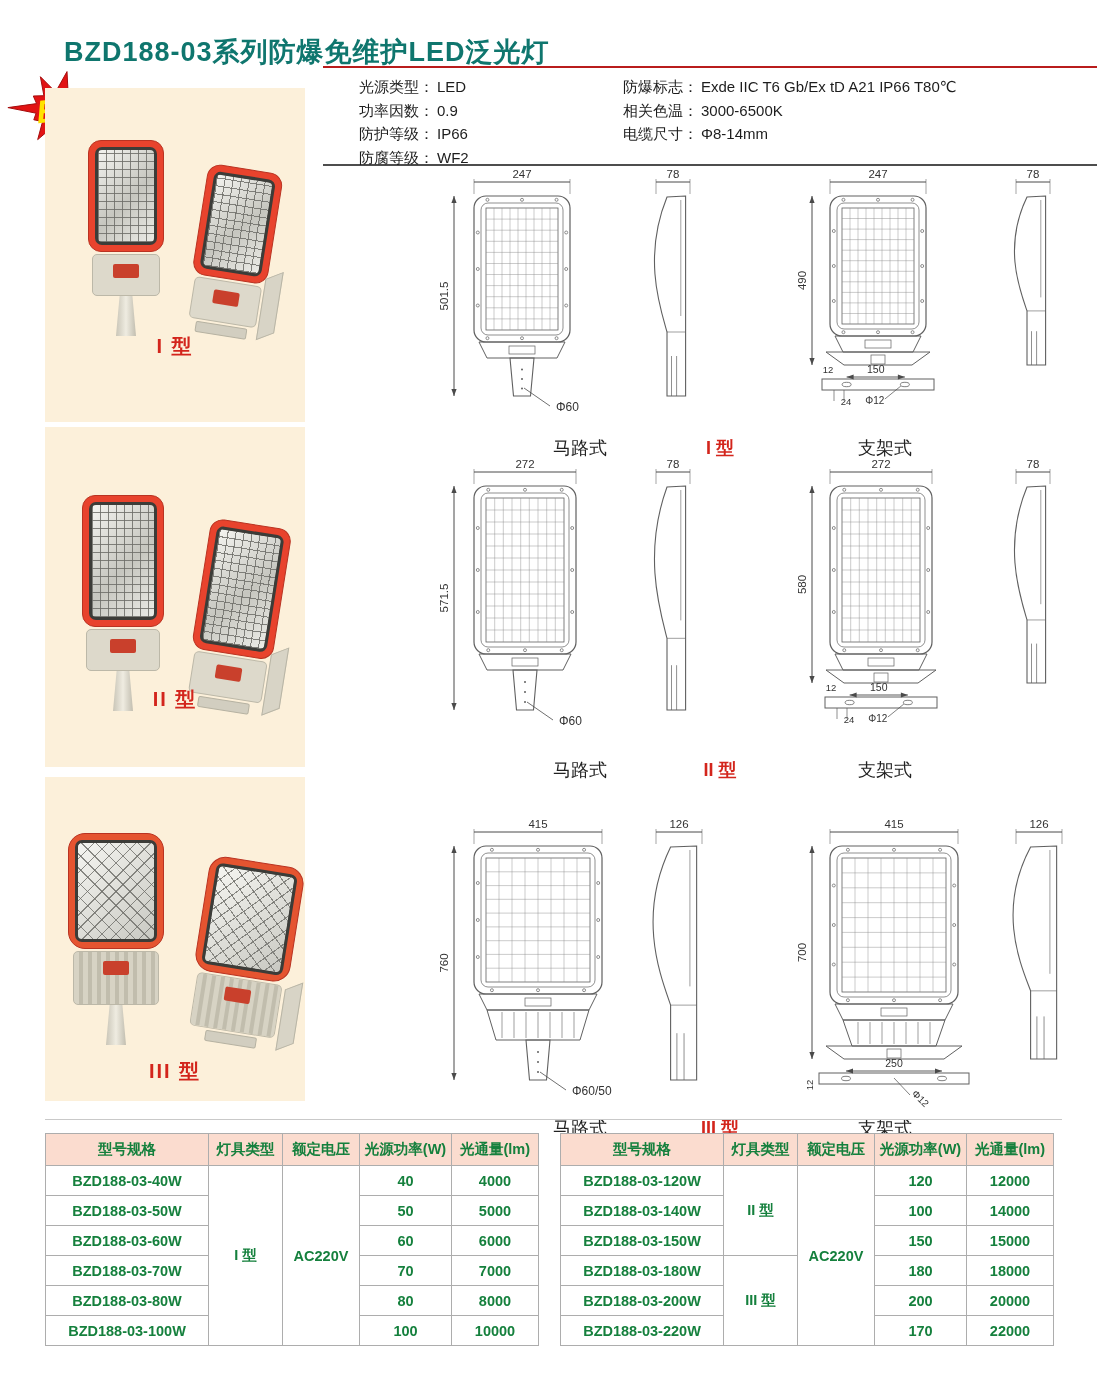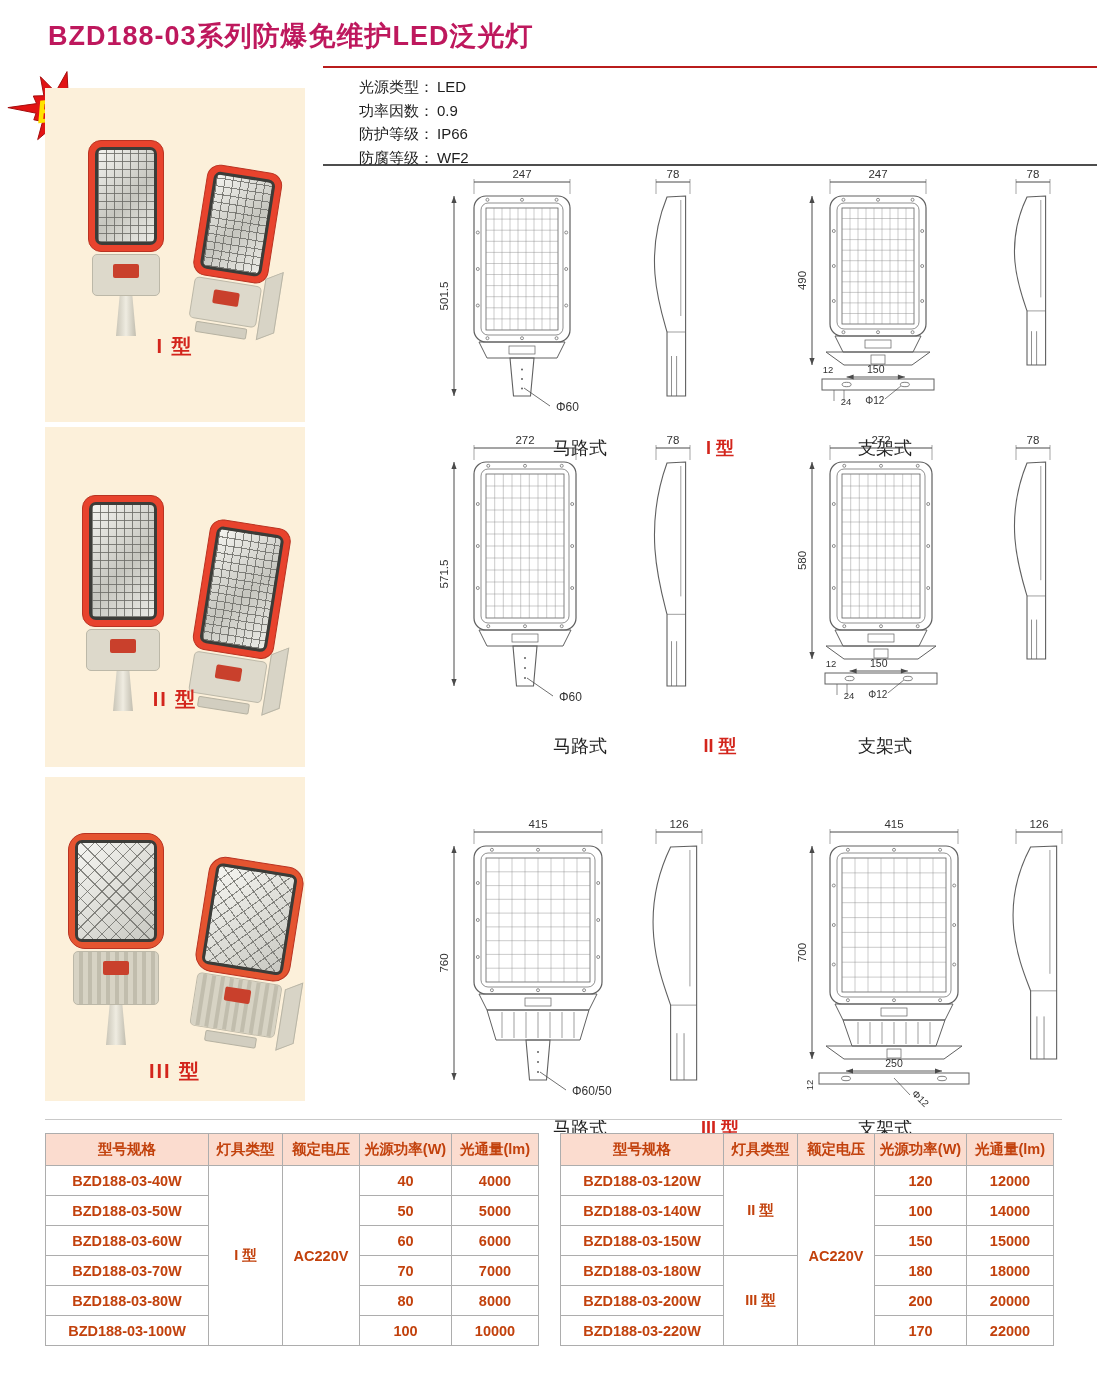--- a/index.html
+++ b/index.html
@@ -1,17 +1,17 @@
 <!DOCTYPE html>
 <html><head>
 <meta charset="utf-8">
 <style>
   html,body{margin:0;padding:0;background:#ffffff;font-family:"Liberation Sans","DejaVu Sans",sans-serif;}
   #page{position:relative;width:1100px;height:1373px;background:#fff;overflow:hidden;}
-  .title{position:absolute;left:48px;top:18px;margin:0;font-size:27px;font-weight:bold;color:#be185d;letter-spacing:1px;}
+  .title{position:absolute;left:48px;top:18px;margin:16px;font-size:27px;font-weight:bold;color:#0f766e;letter-spacing:1px;}
   
   #spec-box{position:absolute;left:323px;top:66px;width:774px;height:96px;border-top:2px solid #b91c1c;border-bottom:2px solid #4d4d4d;}
   .spec-col{position:absolute;top:7px;}
   .spec-col.left{left:36px;}
   .spec-col.right{left:300px;}
   .spec-item{font-size:15px;color:#1d1d1d;line-height:23.5px;white-space:nowrap;}
   .spec-item .v{margin-left:3px;}
   
   #ex-badge{position:absolute;left:2px;top:66px;}
   
@@ -41,39 +41,44 @@
   .p3 .lbody{height:52px;background:repeating-linear-gradient(90deg,#d7d3c4 0 5px,#c1bdad 5px 9px);}
   
   #drawings{position:absolute;left:390px;top:0;width:710px;}
   .draw-row{position:absolute;left:0;width:710px;}
   .draw-row svg{display:block;}
   .cap{position:absolute;font-size:18px;color:#222;transform:translateX(-50%);white-space:nowrap;}
   .cap.type{color:#d3251c;font-weight:bold;font-size:18px;}
   
   #divider{position:absolute;left:45px;top:1119px;width:1017px;height:1px;background:#c9c9c9;}
   
-  table.spec{position:absolute;top:1133px;border-collapse:collapse;table-layout:fixed;font-size:14.5px;color:#c2410c;}
+  table.spec{position:absolute;top:1133px;border-collapse:collapse;table-layout:fixed;font-size:14.5px;color:#15803d;}
   table.spec th,table.spec td{border:1px solid #adadad;text-align:center;padding:0 3px;height:29px;font-weight:bold;overflow:hidden;white-space:nowrap;}
   table.spec th{background:#fbdccf;font-weight:bold;height:31px;}
 </style>
 </head>
 <body>
 
 <div id="page">
   <h1 class="title">BZD188-03系列防爆免维护LED泛光灯</h1>
   <svg id="ex-badge" width="114" height="86" viewBox="0 0 114 86">
       <polygon points="65.0,5.6 66.1,27.7 75.9,26.9 75.4,34.3 102.2,34.1 78.6,43.6 82.2,49.6 74.5,52.8 87.4,72.6 64.6,58.8 59.3,66.4 52.0,59.8 35.7,73.6 40.6,55.5 31.8,53.8 34.1,47.2 5.9,41.6 34.6,37.6 31.3,30.0 41.9,29.7 38.4,10.7 53.6,26.0" fill="#e21313" stroke="#a50d0d" stroke-width="1"></polygon>
       <text x="54" y="55" font-size="32" font-weight="bold" font-style="italic" fill="#ffe300" text-anchor="middle" font-family="Liberation Sans, sans-serif" transform="rotate(-6 56 43)">Ex</text>
     </svg>
   <div id="spec-box">
     <div class="spec-col left">
         <div class="spec-item"><span>光源类型：</span><span class="v">LED</span></div>
         <div class="spec-item"><span>功率因数：</span><span class="v">0.9</span></div>
         <div class="spec-item"><span>防护等级：</span><span class="v">IP66</span></div>
         <div class="spec-item"><span>防腐等级：</span><span class="v">WF2</span></div>
+      </div>
+    <div class="spec-col right">
+        <div class="spec-item"><span>防爆标志：</span><span class="v">Exde IIC T6 Gb/Ex tD A21 IP66 T80℃</span></div>
+        <div class="spec-item"><span>相关色温：</span><span class="v">3000-6500K</span></div>
+        <div class="spec-item"><span>电缆尺寸：</span><span class="v">Φ8-14mm</span></div>
       </div>
   </div>
   <div id="photo-col">
       <div class="panel p1" style="top: 88px; height: 334px;">
         <div class="lamps" style="top: 52px;">
           <div class="lamp">
             <div class="head">
               <div class="glass">
                 <div class="gridv"></div>
               </div>
@@ -251,21 +256,21 @@
             <path d="M 660 -1 l NaN -2.6 l 0 5.2 z" fill="#4a4a4a"></path>
             <line x1="626" y1="13" x2="626" y2="28" stroke="#4a4a4a" stroke-width="0.5"></line>
             <line x1="660" y1="13" x2="660" y2="28" stroke="#4a4a4a" stroke-width="0.5"></line>
             <text x="643" y="12" font-size="11.5" fill="#333" text-anchor="middle" font-family="Liberation Sans, sans-serif">78</text>
           </g>
         </svg>
         <div class="cap" style="left: 190px; top: 270px;">马路式</div>
         <div class="cap type" style="left: 330px; top: 270px;">I 型</div>
         <div class="cap" style="left: 495px; top: 270px;">支架式</div>
       </div>
-      <div class="draw-row" style="top: 432px; height: 326px;">
+      <div class="draw-row" style="top: 456px; height: 326px;">
         <svg width="710" height="300" viewBox="0 0 710 300">
           <g>
             <rect x="84" y="30" width="102" height="168" rx="12" fill="none" stroke="#606060" stroke-width="1.2"></rect>
             <rect x="91" y="37" width="88" height="154" rx="7" fill="none" stroke="#606060" stroke-width="0.7"></rect>
             <rect x="96" y="42" width="78" height="144" fill="none" stroke="#606060" stroke-width="0.8"></rect>
             <path d="M 104.7 42 L 104.7 186 M 113.3 42 L 113.3 186 M 122.0 42 L 122.0 186 M 130.7 42 L 130.7 186 M 139.3 42 L 139.3 186 M 148.0 42 L 148.0 186 M 156.7 42 L 156.7 186 M 165.3 42 L 165.3 186 M 96 54.0 L 174 54.0 M 96 66.0 L 174 66.0 M 96 78.0 L 174 78.0 M 96 90.0 L 174 90.0 M 96 102.0 L 174 102.0 M 96 114.0 L 174 114.0 M 96 126.0 L 174 126.0 M 96 138.0 L 174 138.0 M 96 150.0 L 174 150.0 M 96 162.0 L 174 162.0 M 96 174.0 L 174 174.0 " stroke="#8a8a8a" stroke-width="0.45" fill="none"></path>
             <circle cx="98.28" cy="33.8" r="1.5" fill="none" stroke="#606060" stroke-width="0.7"></circle>
             <circle cx="98.28" cy="194.2" r="1.5" fill="none" stroke="#606060" stroke-width="0.7"></circle>
             <circle cx="135" cy="33.8" r="1.5" fill="none" stroke="#606060" stroke-width="0.7"></circle>
             <circle cx="135" cy="194.2" r="1.5" fill="none" stroke="#606060" stroke-width="0.7"></circle>

